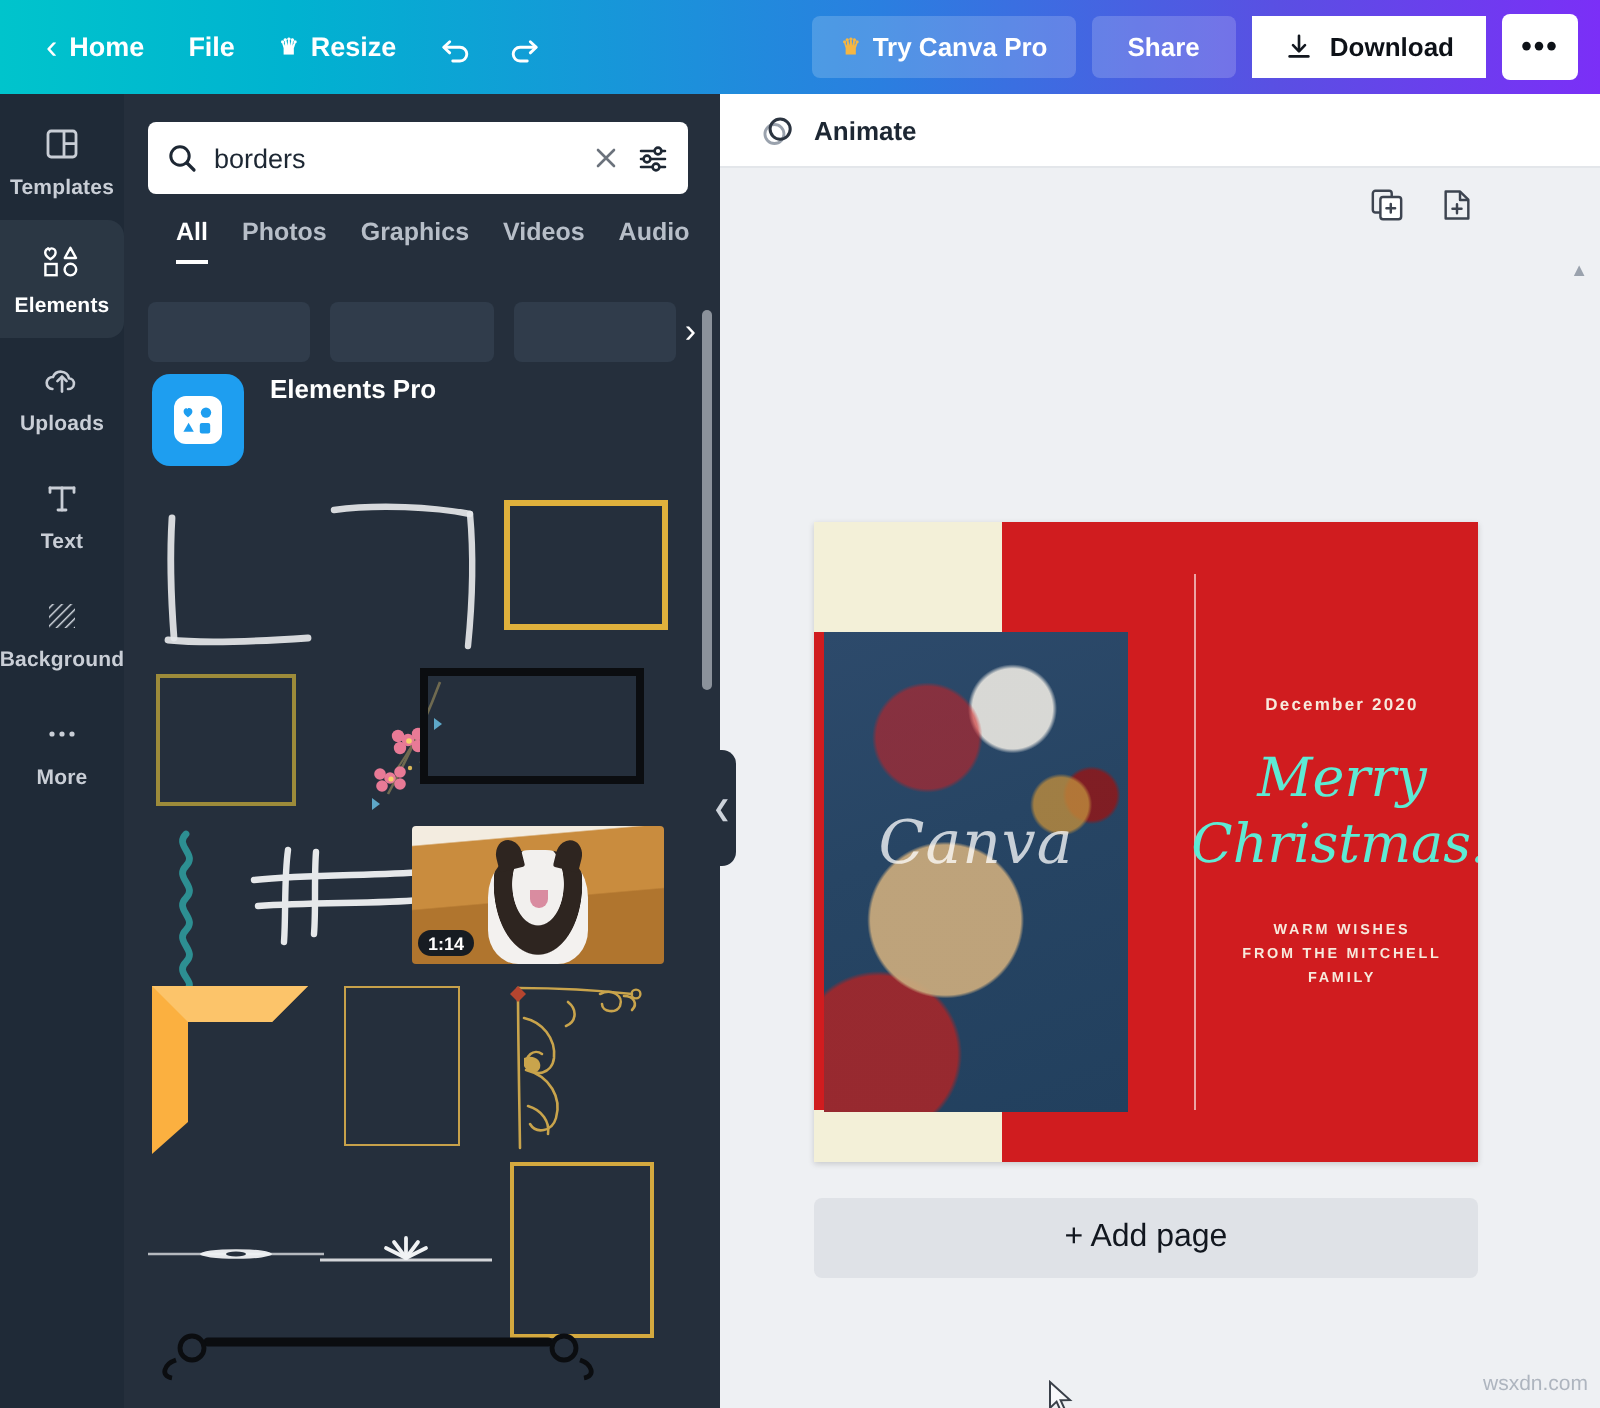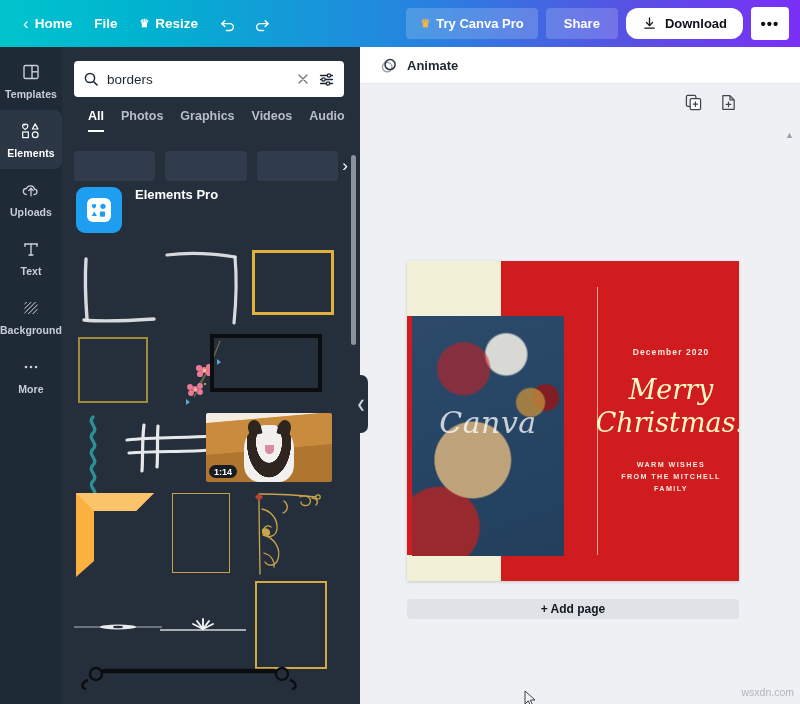--- a/index.html
+++ b/index.html
@@ -33,21 +33,21 @@
   .btn-trypro {
     background: rgba(255,255,255,.18); color: #fff; font-weight: bold; font-size: 13px;
     padding: 8px 14px; border-radius: 4px; display: flex; align-items: center; gap: 6px; cursor: pointer;
   }
   .btn-share {
     background: rgba(255,255,255,.18); color: #fff; font-weight: bold; font-size: 13px;
     padding: 8px 18px; border-radius: 4px; cursor: pointer;
   }
   .btn-download {
     background: #fff; color: #0d1117; font-weight: bold; font-size: 13px;
-    padding: 8px 16px; border-radius: 12px; display: flex; align-items: center; gap: 8px; cursor: pointer;
+    padding: 8px 16px; border-radius: 0; display: flex; align-items: center; gap: 8px; cursor: pointer;
   }
   .btn-more {
     background: #fff; color: #0d1117; font-weight: bold; font-size: 15px;
     width: 38px; height: 33px; border-radius: 4px; cursor: pointer;
     display: flex; align-items: center; justify-content: center; letter-spacing: 1px;
   }
 
   
   .rail {
     position: absolute; left: 0; top: 47px; width: 62px; height: 657px;
@@ -148,28 +148,28 @@
     position: absolute; left: 50%; top: 44%; transform: translate(-50%,-50%);
     font-family: "DejaVu Serif", serif; font-style: italic; font-size: 30px;
     color: rgba(255,255,255,.75); white-space: nowrap; letter-spacing: .5px;
   }
   .card-divider { position: absolute; left: 190px; top: 26px; width: 1px; height: 268px; background: rgba(255,255,255,.6); }
   .card-text { position: absolute; left: 196px; top: 0; width: 136px; height: 320px; color: #f7e9dc;
                display: flex; flex-direction: column; align-items: center; justify-content: center; text-align: center; }
   .card-date { font-size: 8.5px; letter-spacing: 1.1px; font-weight: bold; margin-bottom: 16px; }
   .card-script {
     font-family: "DejaVu Serif", serif; font-style: italic; font-size: 27px;
-    line-height: 33px; color: #fef9c3; margin-bottom: 20px;
+    line-height: 33px; color: #5eead4; margin-bottom: 20px;
   }
   .card-wish { font-size: 7.2px; letter-spacing: 1.4px; font-weight: bold; line-height: 12px; }
 
   .addpage {
-    position: absolute; left: 47px; top: 515px; width: 332px; height: 20px;
+    position: absolute; left: 47px; top: 515px; width: 332px; height: 40px;
     background: #dfe2e7; border-radius: 4px; display: flex; align-items: center;
-    justify-content: center; font-size: 12px; font-weight: bold; color: #12171f; cursor: pointer;
+    justify-content: center; font-size: 16px; font-weight: normal; color: #12171f; cursor: pointer;
   }
 
   .canvas-sb-up { position: absolute; right: 6px; top: 46px; color: #9aa2ad; font-size: 9px; cursor: pointer; }
   .watermark { position: absolute; right: 6px; bottom: 6px; font-size: 10.5px; color: #aeb5bf; }
   .cursor { position: absolute; left: 524px; top: 690px; pointer-events: none; }
 </style>
 </head>
 <body>
 
 <div id="app">

